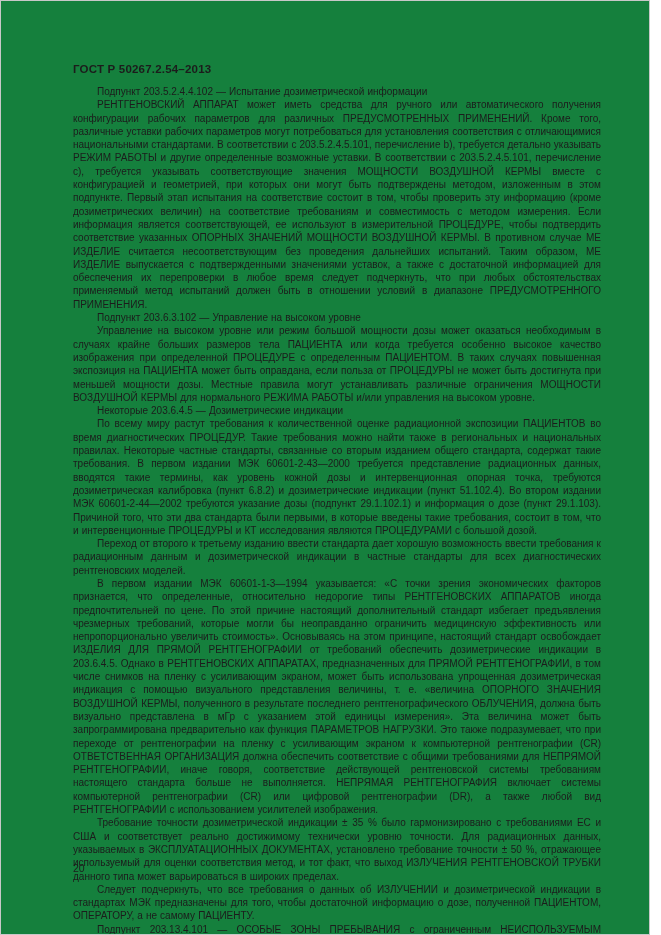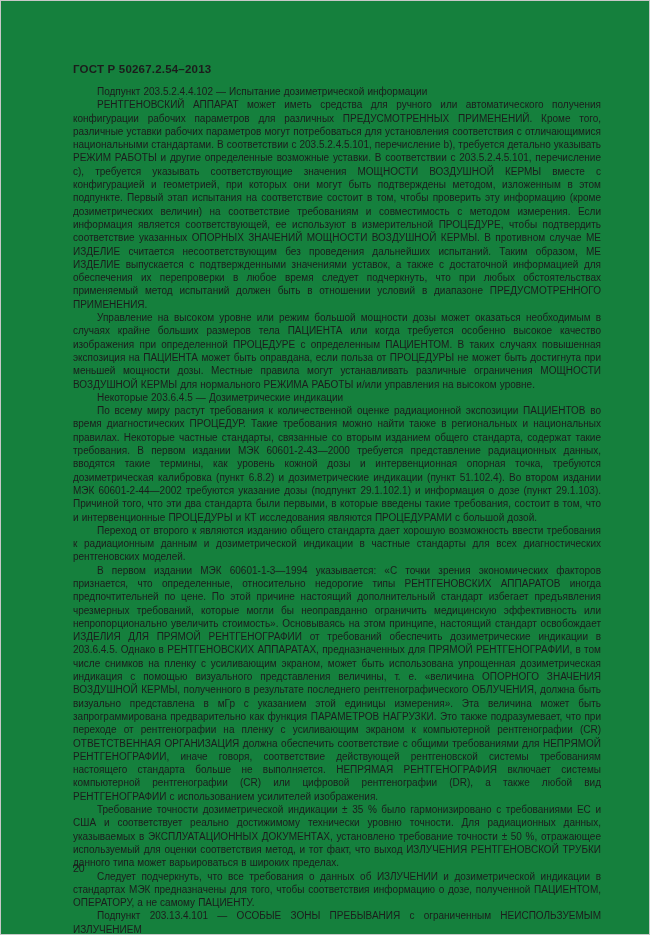--- a/index.html
+++ b/index.html
@@ -48,24 +48,25 @@
 </style>
 </head>
 <body>
 
 <div class="page">
   <div class="content">
     <div class="doc-header">ГОСТ Р 50267.2.54–2013</div>
     <div class="body-text">
       <p>Подпункт 203.5.2.4.4.102 — Испытание дозиметрической информации</p>
       <p>РЕНТГЕНОВСКИЙ АППАРАТ может иметь средства для ручного или автоматического получения конфигурации рабочих параметров для различных ПРЕДУСМОТРЕННЫХ ПРИМЕНЕНИЙ. Кроме того, различные уставки рабочих параметров могут потребоваться для установления соответствия с отличающимися национальными стандартами. В соответствии с 203.5.2.4.5.101, перечисление b), требуется детально указывать РЕЖИМ РАБОТЫ и другие определенные возможные уставки. В соответствии с 203.5.2.4.5.101, перечисление c), требуется указывать соответствующие значения МОЩНОСТИ ВОЗДУШНОЙ КЕРМЫ вместе с конфигурацией и геометрией, при которых они могут быть подтверждены методом, изложенным в этом подпункте. Первый этап испытания на соответствие состоит в том, чтобы проверить эту информацию (кроме дозиметрических величин) на соответствие требованиям и совместимость с методом измерения. Если информация является соответствующей, ее используют в измерительной ПРОЦЕДУРЕ, чтобы подтвердить соответствие указанных ОПОРНЫХ ЗНАЧЕНИЙ МОЩНОСТИ ВОЗДУШНОЙ КЕРМЫ. В противном случае МЕ ИЗДЕЛИЕ считается несоответствующим без проведения дальнейших испытаний. Таким образом, МЕ ИЗДЕЛИЕ выпускается с подтвержденными значениями уставок, а также с достаточной информацией для обеспечения их перепроверки в любое время следует подчеркнуть, что при любых обстоятельствах применяемый метод испытаний должен быть в отношении условий в диапазоне ПРЕДУСМОТРЕННОГО ПРИМЕНЕНИЯ.</p>
+      <p>Подпункт 203.6.3.102 — Управление на высоком уровне</p>
       <p>Управление на высоком уровне или режим большой мощности дозы может оказаться необходимым в случаях крайне больших размеров тела ПАЦИЕНТА или когда требуется особенно высокое качество изображения при определенной ПРОЦЕДУРЕ с определенным ПАЦИЕНТОМ. В таких случаях повышенная экспозиция на ПАЦИЕНТА может быть оправдана, если польза от ПРОЦЕДУРЫ не может быть достигнута при меньшей мощности дозы. Местные правила могут устанавливать различные ограничения МОЩНОСТИ ВОЗДУШНОЙ КЕРМЫ для нормального РЕЖИМА РАБОТЫ и/или управления на высоком уровне.</p>
       <p>Некоторые 203.6.4.5 — Дозиметрические индикации</p>
       <p>По всему миру растут требования к количественной оценке радиационной экспозиции ПАЦИЕНТОВ во время диагностических ПРОЦЕДУР. Такие требования можно найти также в региональных и национальных правилах. Некоторые частные стандарты, связанные со вторым изданием общего стандарта, содержат такие требования. В первом издании МЭК 60601-2-43—2000 требуется представление радиационных данных, вводятся такие термины, как уровень кожной дозы и интервенционная опорная точка, требуются дозиметрическая калибровка (пункт 6.8.2) и дозиметрические индикации (пункт 51.102.4). Во втором издании МЭК 60601-2-44—2002 требуются указание дозы (подпункт 29.1.102.1) и информация о дозе (пункт 29.1.103). Причиной того, что эти два стандарта были первыми, в которые введены такие требования, состоит в том, что и интервенционные ПРОЦЕДУРЫ и КТ исследования являются ПРОЦЕДУРАМИ с большой дозой.</p>
-      <p>Переход от второго к являются изданию общего стандарта дает хорошую возможность ввести требования к радиационным данным и дозиметрической индикации в частные стандарты для всех диагностических рентгеновских моделей.</p>
+      <p>Переход от второго к третьему изданию ввести стандарта дает хорошую возможность ввести требования к радиационным данным и дозиметрической индикации в частные стандарты для всех диагностических рентгеновских моделей.</p>
       <p>В первом издании МЭК 60601-1-3—1994 указывается: «С точки зрения экономических факторов признается, что определенные, относительно недорогие типы РЕНТГЕНОВСКИХ АППАРАТОВ иногда предпочтительней по цене. По этой причине настоящий дополнительный стандарт избегает предъявления чрезмерных требований, которые могли бы неоправданно ограничить медицинскую эффективность или непропорционально увеличить стоимость». Основываясь на этом принципе, настоящий стандарт освобождает ИЗДЕЛИЯ ДЛЯ ПРЯМОЙ РЕНТГЕНОГРАФИИ от требований обеспечить дозиметрические индикации в 203.6.4.5. Однако в РЕНТГЕНОВСКИХ АППАРАТАХ, предназначенных для ПРЯМОЙ РЕНТГЕНОГРАФИИ, в том числе снимков на пленку с усиливающим экраном, может быть использована упрощенная дозиметрическая индикация с помощью визуального представления величины, т. е. «величина ОПОРНОГО ЗНАЧЕНИЯ ВОЗДУШНОЙ КЕРМЫ, полученного в результате последнего рентгенографического ОБЛУЧЕНИЯ, должна быть визуально представлена в мГр с указанием этой единицы измерения». Эта величина может быть запрограммирована предварительно как функция ПАРАМЕТРОВ НАГРУЗКИ. Это также подразумевает, что при переходе от рентгенографии на пленку с усиливающим экраном к компьютерной рентгенографии (CR) ОТВЕТСТВЕННАЯ ОРГАНИЗАЦИЯ должна обеспечить соответствие с общими требованиями для НЕПРЯМОЙ РЕНТГЕНОГРАФИИ, иначе говоря, соответствие действующей рентгеновской системы требованиям настоящего стандарта больше не выполняется. НЕПРЯМАЯ РЕНТГЕНОГРАФИЯ включает системы компьютерной рентгенографии (CR) или цифровой рентгенографии (DR), а также любой вид РЕНТГЕНОГРАФИИ с использованием усилителей изображения.</p>
       <p>Требование точности дозиметрической индикации ± 35 % было гармонизировано с требованиями ЕС и США и соответствует реально достижимому технически уровню точности. Для радиационных данных, указываемых в ЭКСПЛУАТАЦИОННЫХ ДОКУМЕНТАХ, установлено требование точности ± 50 %, отражающее используемый для оценки соответствия метод, и тот факт, что выход ИЗЛУЧЕНИЯ РЕНТГЕНОВСКОЙ ТРУБКИ данного типа может варьироваться в широких пределах.</p>
-      <p>Следует подчеркнуть, что все требования о данных об ИЗЛУЧЕНИИ и дозиметрической индикации в стандартах МЭК предназначены для того, чтобы соответствия информацию о дозе, полученной ПАЦИЕНТОМ, ОПЕРАТОРУ, а не самому ПАЦИЕНТУ.</p>
+      <p>Следует подчеркнуть, что все требования о данных об ИЗЛУЧЕНИИ и дозиметрической индикации в стандартах МЭК предназначены для того, чтобы достаточной информацию о дозе, полученной ПАЦИЕНТОМ, ОПЕРАТОРУ, а не самому ПАЦИЕНТУ.</p>
       <p>Подпункт 203.13.4.101 — ОСОБЫЕ ЗОНЫ ПРЕБЫВАНИЯ с ограниченным НЕИСПОЛЬЗУЕМЫМ ИЗЛУЧЕНИЕМ</p>
     </div>
   </div>
   <div class="page-number">20</div>
 </div>
 
 </body></html>

